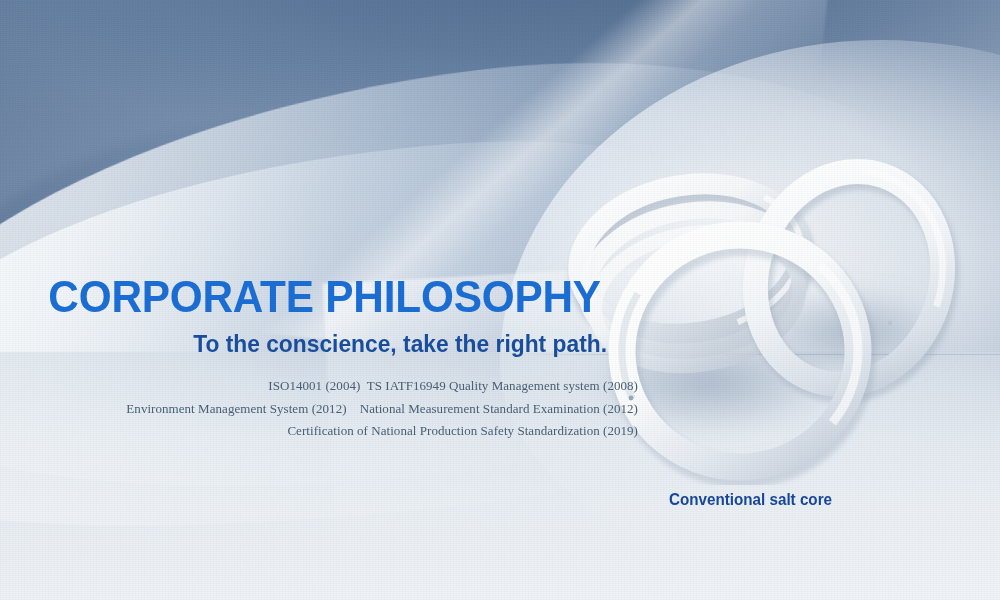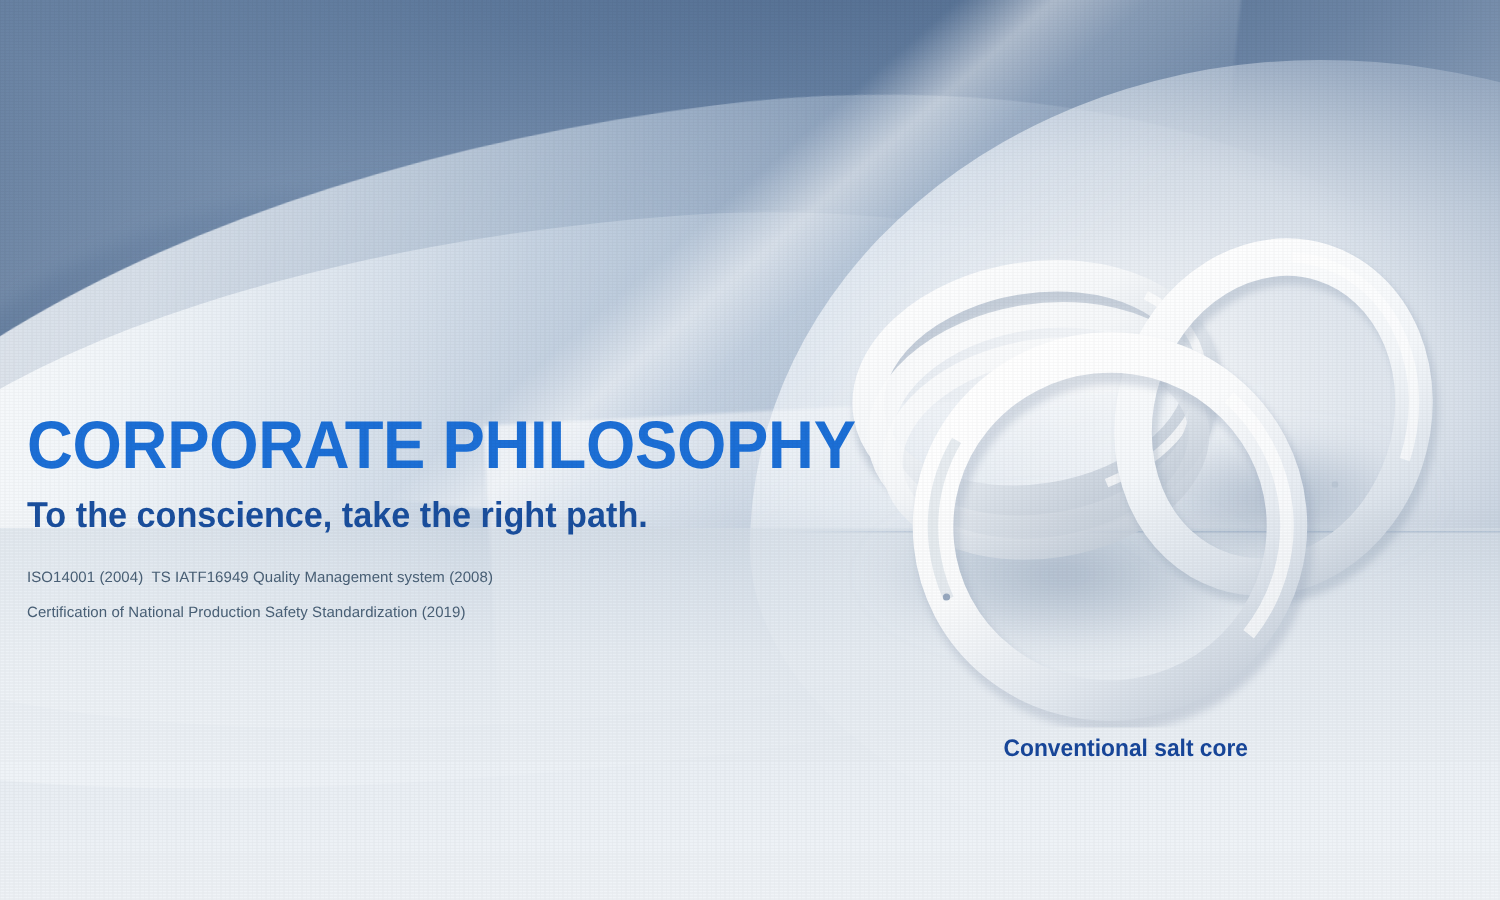--- a/index.html
+++ b/index.html
@@ -9,20 +9,21 @@
     background: #ffffff;
   }
   #banner {
     position: relative;
     width: 1000px;
     height: 600px;
     overflow: hidden;
     font-family: "Liberation Sans", "DejaVu Sans", sans-serif;
     background: #8fa3bd;
     user-select: none;
+    text-align: right;
   }
 
   
   .bg-layer {
     position: absolute;
     inset: 0;
     pointer-events: none;
   }
 
   
@@ -229,22 +230,22 @@
     transform: scaleX(0.95);
     transform-origin: left center;
     white-space: nowrap;
   }
   .cert-list {
     margin: 17px 0 0 0;
     padding: 0;
     list-style: none;
   }
   .cert-list li {
-    font-family: Liberation Sans, sans-serif;
-    font-size: 10px;
+    font-family: Liberation Serif, serif;
+    font-size: 13px;
     line-height: 22.5px;
     color: #4a6177;
     white-space: pre;
     letter-spacing: 0.05px;
   }
 
   
   .caption {
     position: absolute;
     left: 669px;
@@ -350,20 +351,21 @@
         <circle cx="71" cy="263" r="2.4" fill="#8fa2ba" opacity="0.9"></circle>
       </g>
     </svg>
   </div>
 
   <div class="text-block">
     <h1 class="headline">CORPORATE PHILOSOPHY</h1>
     <p class="subhead">To the conscience, take the right path.</p>
     <ul class="cert-list">
       <li>ISO14001 (2004)  TS IATF16949 Quality Management system (2008)</li>
+      <li>Environment Management System (2012)    National Measurement Standard Examination (2012)</li>
       <li>Certification of National Production Safety Standardization (2019)</li>
     </ul>
   </div>
 
   <div class="caption">Conventional salt core</div>
 
   <div class="grain"></div>
 </div>
 
 </body></html>

